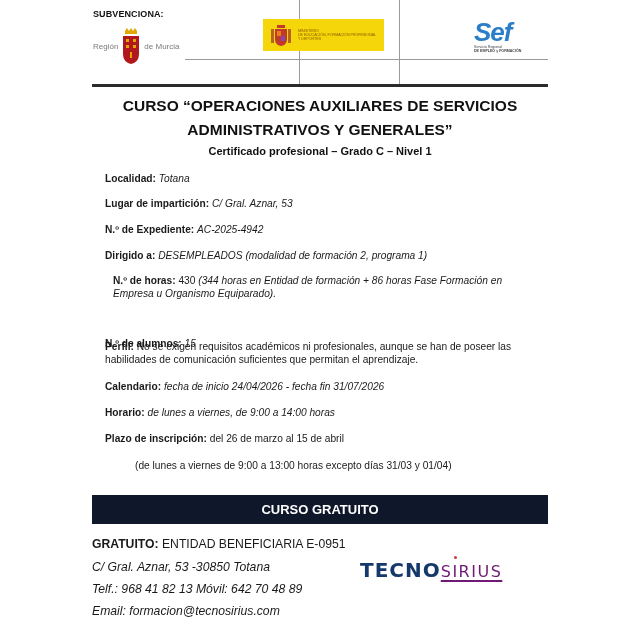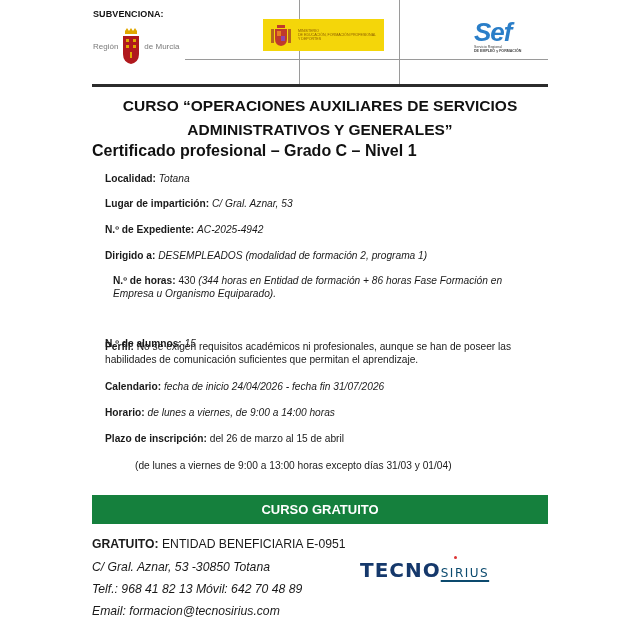--- a/index.html
+++ b/index.html
@@ -17,32 +17,32 @@
   .murcia .txt { font-size:8px; color:#7a7a7a; }
   .shield { width:18px; height:36px; position:relative; }
   .ministerio { left:263px; top:19px; width:121px; height:32px; background:#f4d60a; display:flex; align-items:center; }
   .ministerio .arms { width:24px; height:24px; margin-left:6px; }
   .ministerio .mtxt { font-size:3.6px; line-height:4.2px; color:#8a5a00; margin-left:5px; text-transform:uppercase; }
   .sef { left:474px; top:20px; width:70px; height:42px; }
   .sef .logo { font-size:26px; font-weight:bold; font-style:italic; color:#2a7ec8; letter-spacing:-1px; line-height:24px; }
   .sef .sub { font-size:3.6px; line-height:4px; color:#444; margin-top:1px; }
 
   .title1 { left:92px; top:94px; width:456px; text-align:center; font-size:15.5px; font-weight:bold; line-height:24px; }
-  .title3 { left:92px; top:141px; width:456px; text-align:left; font-size:16px; font-weight:bold; line-height:20px; }
+  .title3 { left:92px; top:141px; width:456px; text-align:center; font-size:11px; font-weight:bold; line-height:20px; }
 
   .field { position:absolute; left:105px; width:430px; font-size:10.2px; line-height:13px; color:#1a1a1a; }
   .field b { font-weight:bold; }
   .field i { font-style:italic; }
 
-  .free-bar { left:92px; top:495px; width:456px; height:29px; background:#15803d; color:#fff; text-align:center; font-size:13px; font-weight:bold; line-height:29px; }
+  .free-bar { left:92px; top:495px; width:456px; height:29px; background:#0f172a; color:#fff; text-align:center; font-size:13px; font-weight:bold; line-height:29px; }
 
   .org { position:absolute; left:92px; font-size:12.2px; line-height:15px; color:#1a1a1a; }
   .tecno { left:360px; top:558px; width:160px; height:28px; }
   .tecno .t1 { font-size:20px; font-weight:bold; color:#15386b; letter-spacing:1px; font-family:"DejaVu Sans", sans-serif; }
-  .tecno .t2 { font-size:12px; color:#0c4a6e; letter-spacing:1.5px; font-family:"DejaVu Sans", sans-serif; text-decoration:underline; text-decoration-thickness:2px; text-underline-offset:3px; }
+  .tecno .t2 { font-size:16px; color:#701a75; letter-spacing:1.5px; font-family:"DejaVu Sans", sans-serif; text-decoration:underline; text-decoration-thickness:2px; text-underline-offset:3px; }
   .tecno .star { position:absolute; left:94px; top:-2px; width:3px; height:3px; background:#d33; border-radius:50%; }
 </style>
 </head>
 <body>
 
 <div class="vline" style="left:299px; top:0; height:84px;"></div>
 <div class="vline" style="left:399px; top:0; height:84px;"></div>
 <div class="hline" style="left:185px; top:59px; width:363px;"></div>
 <div class="thick-rule"></div>
 

